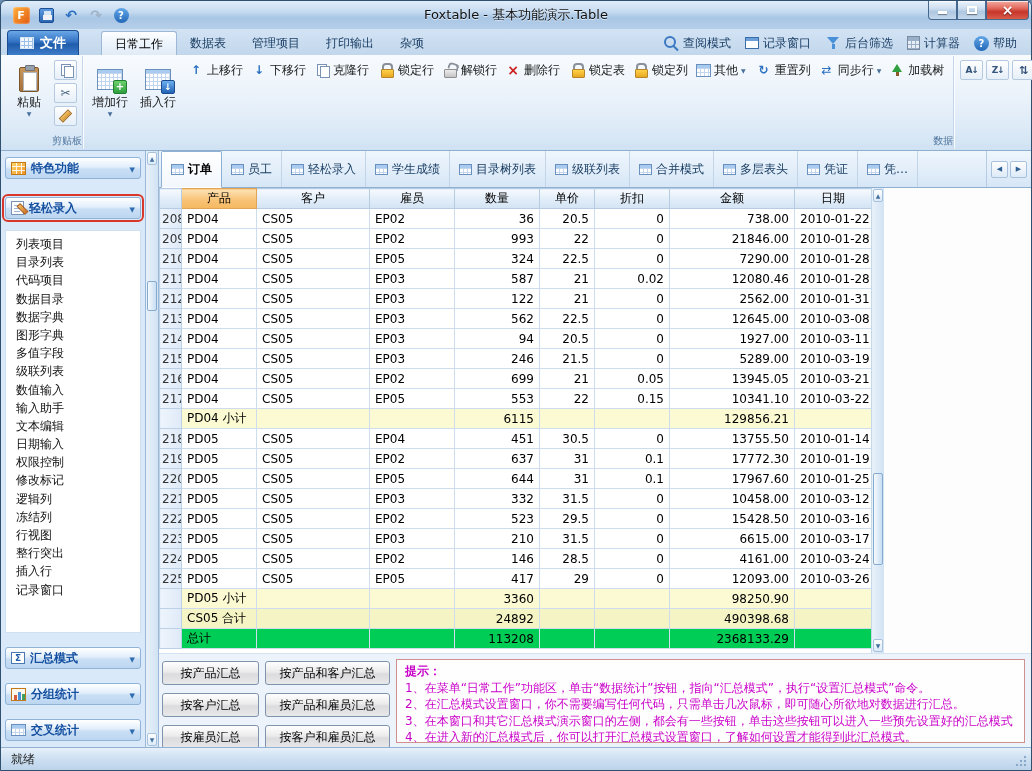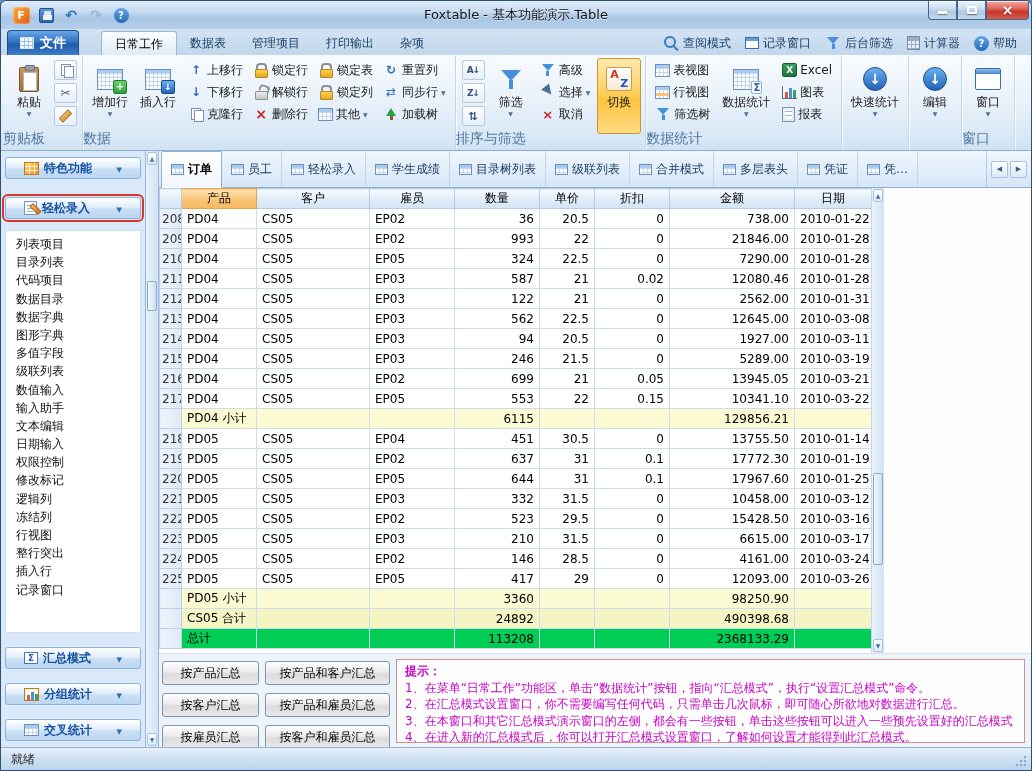--- a/index.html
+++ b/index.html
@@ -22,39 +22,39 @@
 .ribbontabs{height:26px;flex:none;display:flex;align-items:flex-end;background:linear-gradient(#d2e3f4,#c2d7ec);padding:0 8px 0 6px}
 .filebtn{height:25px;display:flex;align-items:center;gap:6px;padding:0 12px;background:linear-gradient(#6aa8e8,#3372c2 45%,#1f5cab 55%,#3e7dc9);border:1px solid #1a4c8f;border-bottom:none;border-radius:4px 4px 0 0;color:#fff;font-weight:bold;font-size:13px}
 .rtabs{display:flex;height:24px;margin-left:22px}
 .rtab{padding:0 13px;line-height:24px;font-size:12px;color:#15395f}
 .rtab.active{background:linear-gradient(#fdfeff,#eef5fc 45%,#e0ebf7);border:1px solid #9cb8d6;border-bottom:none;border-radius:3px 3px 0 0;color:#000}
 .rright{margin-left:auto;display:flex;align-items:center;gap:2px;height:24px}
 .rrbtn{display:flex;align-items:center;gap:4px;padding:0 6px;height:22px;font-size:12px;color:#1c3f66}
 
 .ribbon{height:96px;flex:none;display:flex;align-items:stretch;background:linear-gradient(#f8fbfe,#e8f1fa 50%,#d9e8f6 85%,#cfe2f3);border-bottom:1px solid #8fafcf;padding:1px 2px}
 .rgroup{position:relative;display:flex;flex-direction:column;padding:2px 4px 15px;border-right:1px solid #c3d6ea;box-shadow:1px 0 0 rgba(255,255,255,.85)}
-.rglabel{position:absolute;left:0;right:0;bottom:1px;text-align:left;font-size:14px;color:#52769e;white-space:nowrap}
+.rglabel{position:absolute;left:0;right:0;bottom:1px;text-align:right;font-size:10px;color:#52769e;white-space:nowrap}
 .rgbody{display:flex;align-items:stretch;gap:2px;flex:1}
 .rlarge{display:flex;flex-direction:column;align-items:center;padding:3px 4px 0;min-width:44px;border:1px solid transparent;border-radius:3px}
 .rlarge.active{background:linear-gradient(#ffe8b0,#ffd161 45%,#fdc53e 55%,#ffda85);border-color:#c8972f}
 .ricon{height:34px;display:flex;align-items:center;justify-content:center}
 .rlabel{font-size:12px;color:#1a1a1a;text-align:center;line-height:13px;white-space:nowrap}
 .rstack{display:flex;flex-direction:column;gap:3px;padding:2px 1px}
 .sicBtn{width:23px;height:20px;display:flex;align-items:center;justify-content:center;border:1px solid #b5c9e0;border-radius:2px;background:linear-gradient(#fefefe,#e6eff8)}
 .rgrid{display:flex}
-.rcol{display:flex;flex-direction:column;gap:2px;padding:2px 2px}
+.rcol{display:flex;flex-direction:row;gap:2px;padding:2px 2px}
 .rcol.sort{gap:3px}
 .rsmall{display:flex;align-items:center;gap:3px;height:20px;padding:0 3px;font-size:12px;color:#1a1a1a;border-radius:2px;white-space:nowrap}
 .mark{display:block;text-align:center;line-height:6px;height:7px}
 .mark::before{content:"▼";font-size:6px;color:#4a6f9b}
 .mark.inline{display:inline-block;height:auto}
 
 .main{flex:1;display:flex;min-height:0;background:#cfe2f4}
 .sidebar{width:145px;flex:none;background:#d9e9f9;border-right:1px solid #9ab8d8;padding:6px 4px;display:flex;flex-direction:column;min-height:0}
-.sphead{height:22px;flex:none;display:flex;align-items:center;gap:5px;padding:0 18px;border:1px solid #8fb2d8;border-radius:3px;background:linear-gradient(#ffffff,#e2eefb 45%,#cadff5 55%,#bcd6f1);color:#1550a0;font-weight:bold;font-size:12px}
+.sphead{height:22px;flex:none;display:flex;align-items:center;gap:5px;padding:0 5px;border:1px solid #8fb2d8;border-radius:3px;background:linear-gradient(#ffffff,#e2eefb 45%,#cadff5 55%,#bcd6f1);color:#1550a0;font-weight:bold;font-size:12px}
 .sphead .arr{margin-left:auto}
 .sphead .arr::before{content:"▼";font-size:7px;color:#2d6bb0}
 .sphead.selected{outline:2px solid var(--selection-red,#d8382c);outline-offset:1px}
 .sideitems{flex:1;background:#fff;border:1px solid #cfe0f1;margin-top:11px;padding:4px 0;overflow:hidden}
 .sitem{height:18.2px;line-height:18px;padding-left:10px;font-size:12px;color:#111;white-space:nowrap}
 .spacer18{height:18px;flex:none}
 .spacer16{height:14px;flex:none}
 
 .sidescroll,.vscroll{width:13px;flex:none;background:linear-gradient(90deg,#e8f1fa,#d2e3f3);display:flex;flex-direction:column}
 .sidescroll{border-right:1px solid #9ab8d8}

